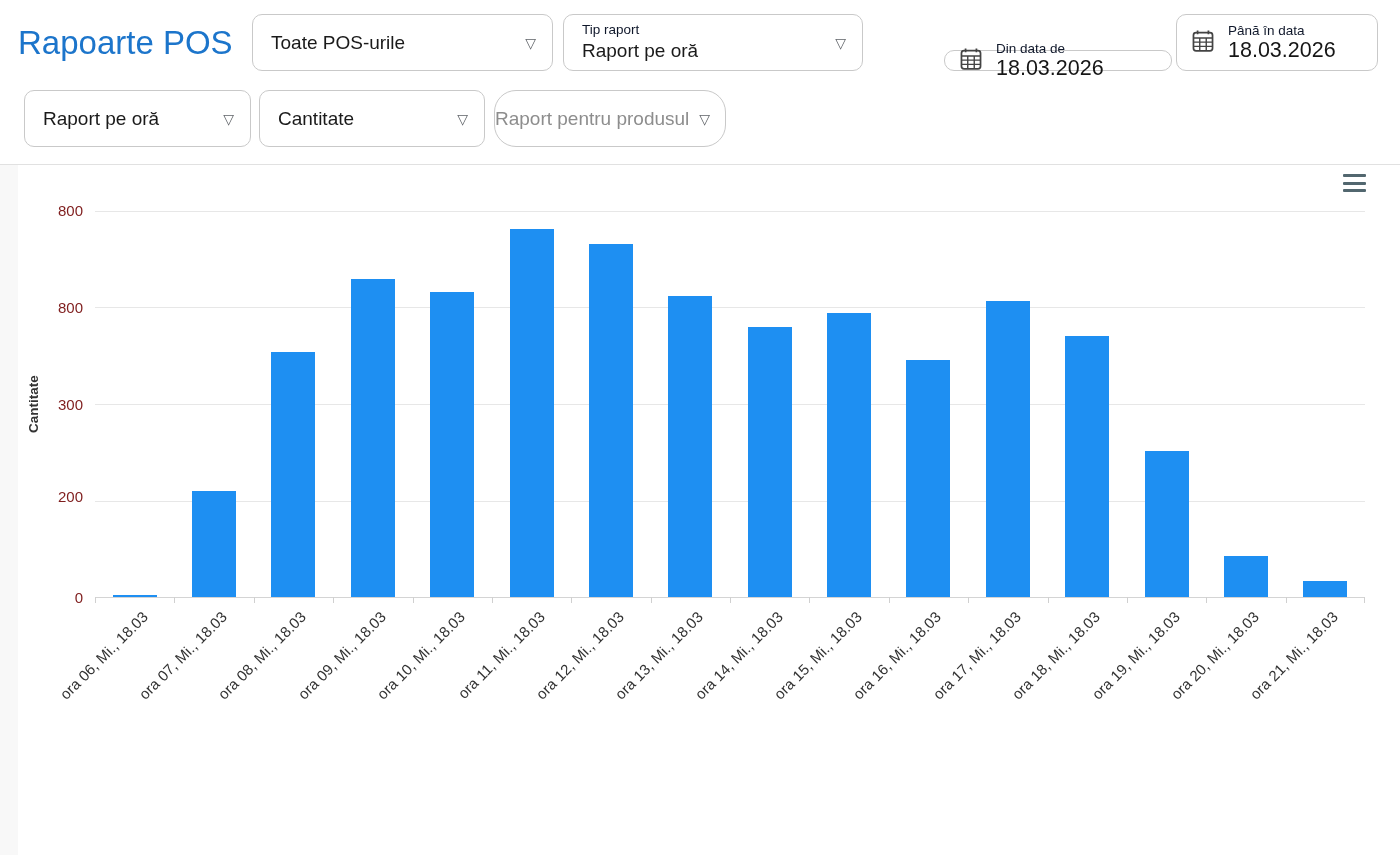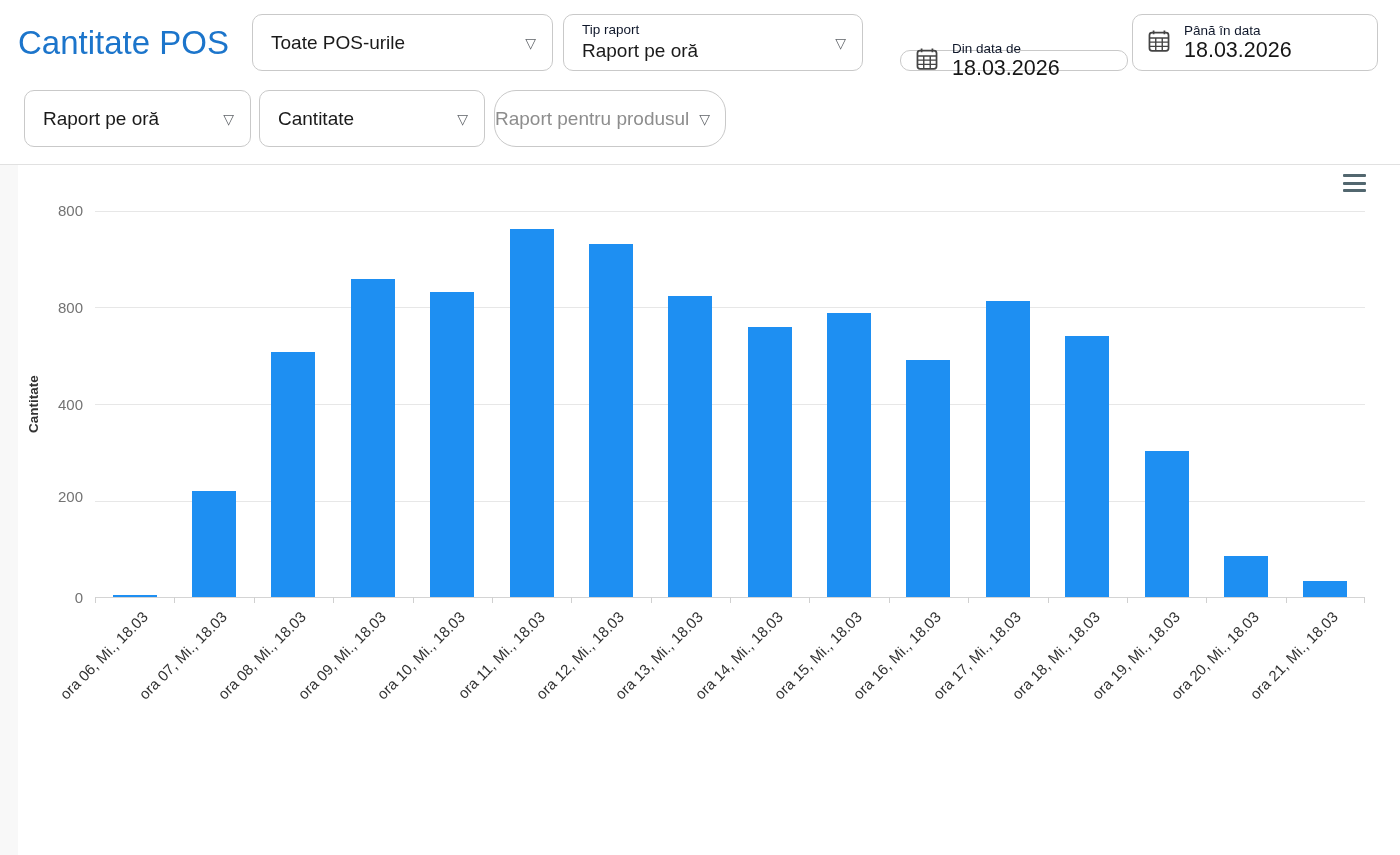--- a/index.html
+++ b/index.html
@@ -14,21 +14,21 @@
   .chev { color:#5f6368; font-size:14px; line-height:1; }
   .chev.abs { position:absolute; right:16px; top:50%; transform:translateY(-50%); }
 
   .select-simple { width:301px; display:flex; align-items:center; padding-left:18px; font-size:19px; }
   .select-labeled { width:300px; margin-left:10px; padding:7px 0 0 18px; }
   .small-label { display:block; font-size:13.5px; color:#0f172a; }
   .select-labeled .val { display:block; font-size:19px; margin-top:3px; color:#1a1a1a; }
 
   .datebox { display:flex; align-items:center; padding-left:13px; }
   .datebox.d1 { margin-left:auto; width:228px;margin-top:36px; }
-  .datebox.d2 { margin-left:4px;  width:246px; }
+  .datebox.d2 { margin-left:4px;  width:202px; }
   .dcol { margin-left:12px; }
   .dcol .dval { font-size:21.5px; color:#161616; margin-top:1px; }
 
   .row2 { display:flex; align-items:stretch; height:57px; margin:19px 0 0 24px; }
   .b3 { width:227px; display:flex; align-items:center; padding-left:18px; font-size:19px; }
   .b4 { width:226px; margin-left:8px; display:flex; align-items:center; padding-left:18px; font-size:19px; }
   .b5 { width:232px; margin-left:9px; display:flex; align-items:center; font-size:19px; color:#8d8d8d;border-radius:22px; }
   .b5 .chev { margin-left:10px; }
 
   .divider { height:1px; background:#e1e1e1; margin-top:17px; }
@@ -43,30 +43,30 @@
   .y-axis-title { position:absolute; left:8px; top:268px; transform:rotate(-90deg);
                   transform-origin:0 0; font-size:13.5px; font-weight:bold; color:#333;
                   white-space:nowrap; }
 
   .plot { position:absolute; left:77px; top:46px; width:1270px; height:387px;
           border-bottom:1px solid #d4d4d4; }
   .gridline { position:absolute; left:0; width:100%; height:1px; background:#e7e7e7; }
   .bar { position:absolute; bottom:0; width:44px; }
   .xtick { position:absolute; width:1px; height:6px; background:#d0d0d0; top:100%; }
   .ylab { position:absolute; width:60px; left:-72px; text-align:right; font-size:15px;
-          color:#737373; line-height:18px; }
+          color:#7f1d1d; line-height:18px; }
   .xlab { position:absolute; white-space:nowrap; font-size:15px; color:#333;
           transform:translateX(-100%) rotate(-45deg); transform-origin:100% 0; }
 </style>
 </head>
 <body>
 
 <div class="header">
   <div class="row1">
-    <div class="page-title" style="color: rgb(28, 117, 203);">Cantitate POS</div>
+    <div class="page-title" style="color: rgb(28, 117, 203);">Rapoarte POS</div>
 
     <div class="box select-simple">
       <span>Toate POS-urile</span>
       <span class="chev abs">▽</span>
     </div>
 
     <div class="box select-labeled">
       <span class="small-label">Tip raport</span>
       <span class="val">Raport pe oră</span>
       <span class="chev abs">▽</span>
@@ -125,21 +125,21 @@
       <i style="background: rgb(82, 103, 111);"></i>
       <i style="background: rgb(82, 103, 111);"></i>
       <i style="background: rgb(82, 103, 111);"></i>
     </div>
     <span class="y-axis-title">Cantitate</span>
     <div class="plot">
         <span class="ylab" style="top: 378px;">0</span>
         <div class="gridline" style="top: 289.75px;"></div>
         <span class="ylab" style="top: 277px;">200</span>
         <div class="gridline" style="top: 193px;"></div>
-        <span class="ylab" style="top: 184.5px;">400</span>
+        <span class="ylab" style="top: 184.5px;">300</span>
         <div class="gridline" style="top: 96.25px;"></div>
         <span class="ylab" style="top: 87.75px;">800</span>
         <div class="gridline" style="top: -0.5px;"></div>
         <span class="ylab" style="top: -9px;">800</span>
         <div class="bar" style="left: 17.6875px; height: 2px; background: rgb(30, 143, 242);"></div>
         <div class="bar" style="left: 97.0625px; height: 106px; background: rgb(30, 143, 242);"></div>
         <div class="bar" style="left: 176.438px; height: 245px; background: rgb(30, 143, 242);"></div>
         <div class="bar" style="left: 255.812px; height: 318px; background: rgb(30, 143, 242);"></div>
         <div class="bar" style="left: 335.188px; height: 305px; background: rgb(30, 143, 242);"></div>
         <div class="bar" style="left: 414.562px; height: 368px; background: rgb(30, 143, 242);"></div>

